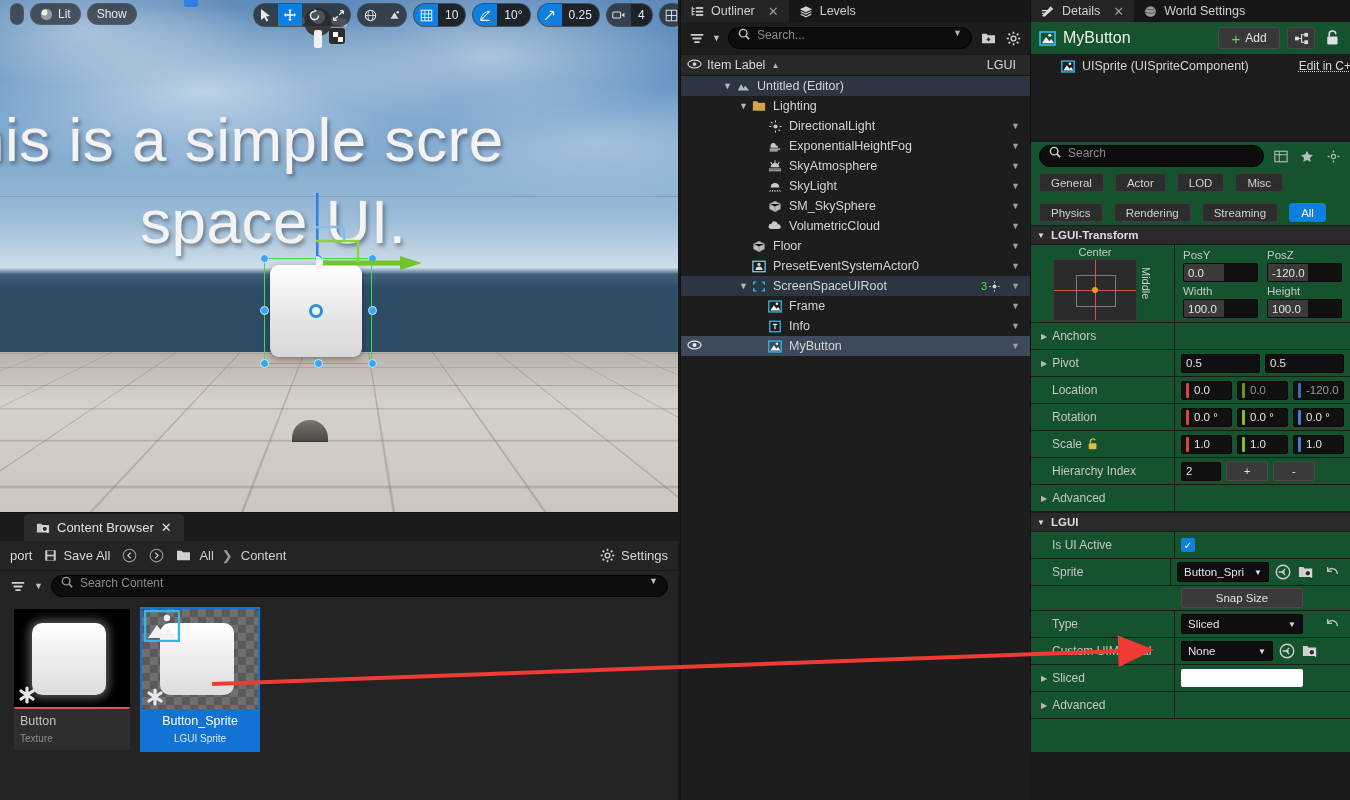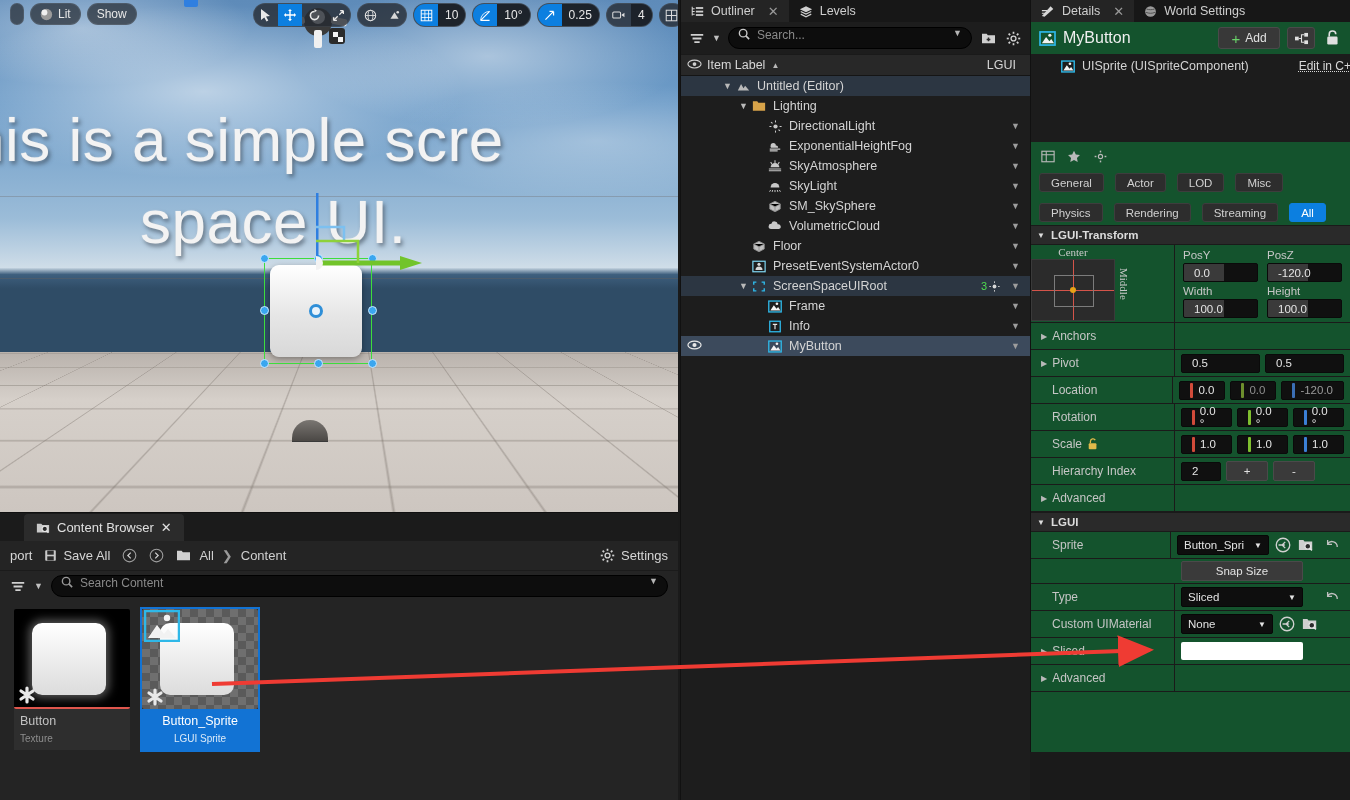--- a/index.html
+++ b/index.html
@@ -116,21 +116,21 @@
     color:#d0d0d0; font-size:11.5px; display:flex; align-items:center; }
   .fchip.on { background:#0c7fe0; border-color:#0c7fe0; color:#fff; }
   .sect { height:20px; display:flex; align-items:center; gap:6px; padding-left:6px;
     background:#2a2a2a; border-top:1px solid #1a1a1a; border-bottom:1px solid #1a1a1a;
     font-size:11.5px; font-weight:bold; color:#dcdcdc; }
   .prow { display:flex; align-items:center; min-height:27px; border-bottom:1px solid #1a1a1a; }
   .plabel { width:144px; display:flex; align-items:center; gap:5px; padding-left:10px;
     font-size:12px; color:#c6c6c6; border-right:1px solid #1a1a1a; align-self:stretch; }
   .pval { flex:1; display:flex; align-items:center; gap:5px; padding:3px 6px; }
   .num { height:19px; background:#101010; border:1px solid #0a0a0a; border-radius:2px;
-    display:flex; align-items:center; padding:0 10px; font-size:11.5px; color:#e4e4e4; }
+    display:flex; align-items:center; padding:0 4px; font-size:11.5px; color:#e4e4e4; }
   .num .bar { width:3px; height:15px; border-radius:1px; margin-right:5px; margin-left:-3px; }
   .numfill { position:relative; overflow:hidden; }
   .numfill::before { content:""; position:absolute; left:0; top:0; bottom:0; width:55%; background:#3a3a3a; }
   .numfill span { position:relative; }
   .combo { height:20px; background:#0e0e0e; border:1px solid #070707; border-radius:2px;
     display:flex; align-items:center; justify-content:space-between; padding:0 6px; font-size:11.5px;
     color:#e2e2e2; }
   .mini { width:18px; height:18px; display:flex; align-items:center; justify-content:center; color:#c9c9c9; }
   .arrowcell { width:24px; text-align:center; color:#c0c0c0; }
   .anchorbox { width:84px; height:62px; border:1px solid #3a3a3a; background:#2b2b2b;
@@ -724,20 +724,27 @@
           <path d="M3 13l4.5-6.5 3.5 4.5 2-2.5 3 4.5z" fill="#f2f2f2"></path>
             <circle cx="11.5" cy="4.5" r="1.7" fill="#f2f2f2"></circle>
         </svg>
         <span>UISprite (UISpriteComponent)</span>
         <span style="margin-left:auto;margin-right:-8px;color:#d8d8d8;text-decoration:underline dotted;font-size:12px;">Edit in C++</span>
       </div>
       <div style="height:62px;"></div>
     </div>
 
     <div class="dsearchrow">
+      <div class="searchbox" style="flex:1;">
+        <svg width="12" height="12" viewBox="0 0 14 14">
+            <circle cx="6" cy="6" r="4.4" stroke="#d8d8d8" stroke-width="1.6" fill="none"></circle>
+            <line x1="9.2" y1="9.2" x2="13" y2="13" stroke="#d8d8d8" stroke-width="1.8"></line>
+          </svg>
+        <span>Search</span>
+      </div>
       <div class="mini">
         <svg width="14" height="13" viewBox="0 0 16 14">
             <rect x="1" y="1" width="14" height="12" stroke="#b9b9b9" stroke-width="1.3" fill="none"></rect>
             <path d="M1 5h14M6 1v12" stroke="#b9b9b9" stroke-width="1.2"></path>
           </svg>
       </div>
       <div class="mini">
         <svg width="14" height="13" viewBox="0 0 16 15">
             <path d="M8 .8l2.1 4.4 4.8.6-3.5 3.3.9 4.7L8 11.6 3.7 13.8l.9-4.7L1.1 5.8l4.8-.6z" fill="#b9b9b9"></path>
           </svg>
@@ -765,21 +772,21 @@
       <div class="fchip">Streaming</div>
       <div class="fchip on">All</div>
     </div>
 
     <div class="sect">
       <span style="font-size:8px;">▼</span>
       <span>LGUI-Transform</span>
     </div>
 
     <div class="prow" style="min-height:66px;">
-      <div class="plabel" style="width:144px;padding:0;font-family:Liberation Serif, serif;">
+      <div class="plabel" style="width:144px;justify-content:center;padding:0;">
         <div style="display:flex;align-items:center;">
           <div>
             <div style="font-size:11px;color:#c9c9c9;text-align:center;margin-bottom:1px;">Center</div>
             <div class="anchorbox" style="margin:0;">
               <div style="position:absolute;left:50%;top:0;bottom:0;width:1px;background:#d4544a;"></div>
               <div style="position:absolute;top:50%;left:0;right:0;height:1px;background:#d4544a;"></div>
               <div style="position:absolute;left:22px;top:15px;width:40px;height:32px;border:1px solid #7c7c7c;"></div>
               <div style="position:absolute;left:50%;top:50%;width:6px;height:6px;margin:-3px 0 0 -3px;border-radius:50%;background:#e8a317;"></div>
             </div>
           </div>
@@ -924,20 +931,28 @@
         <span>Advanced</span>
       </div>
       <div class="pval"></div>
     </div>
 
     <div class="sect">
       <span style="font-size:8px;">▼</span>
       <span>LGUI</span>
     </div>
 
+    <div class="prow">
+      <div class="plabel" style="padding-left:21px;">
+        <span>Is UI Active</span>
+      </div>
+      <div class="pval">
+        <div class="chk">✓</div>
+      </div>
+    </div>
 
     <div class="prow">
       <div class="plabel" style="padding-left:21px;">
         <span>Sprite</span>
       </div>
       <div class="pval">
         <div class="combo" style="width:92px;">
           <span>Button_Spri</span>
           <span style="font-size:8px;">▼</span>
         </div>

